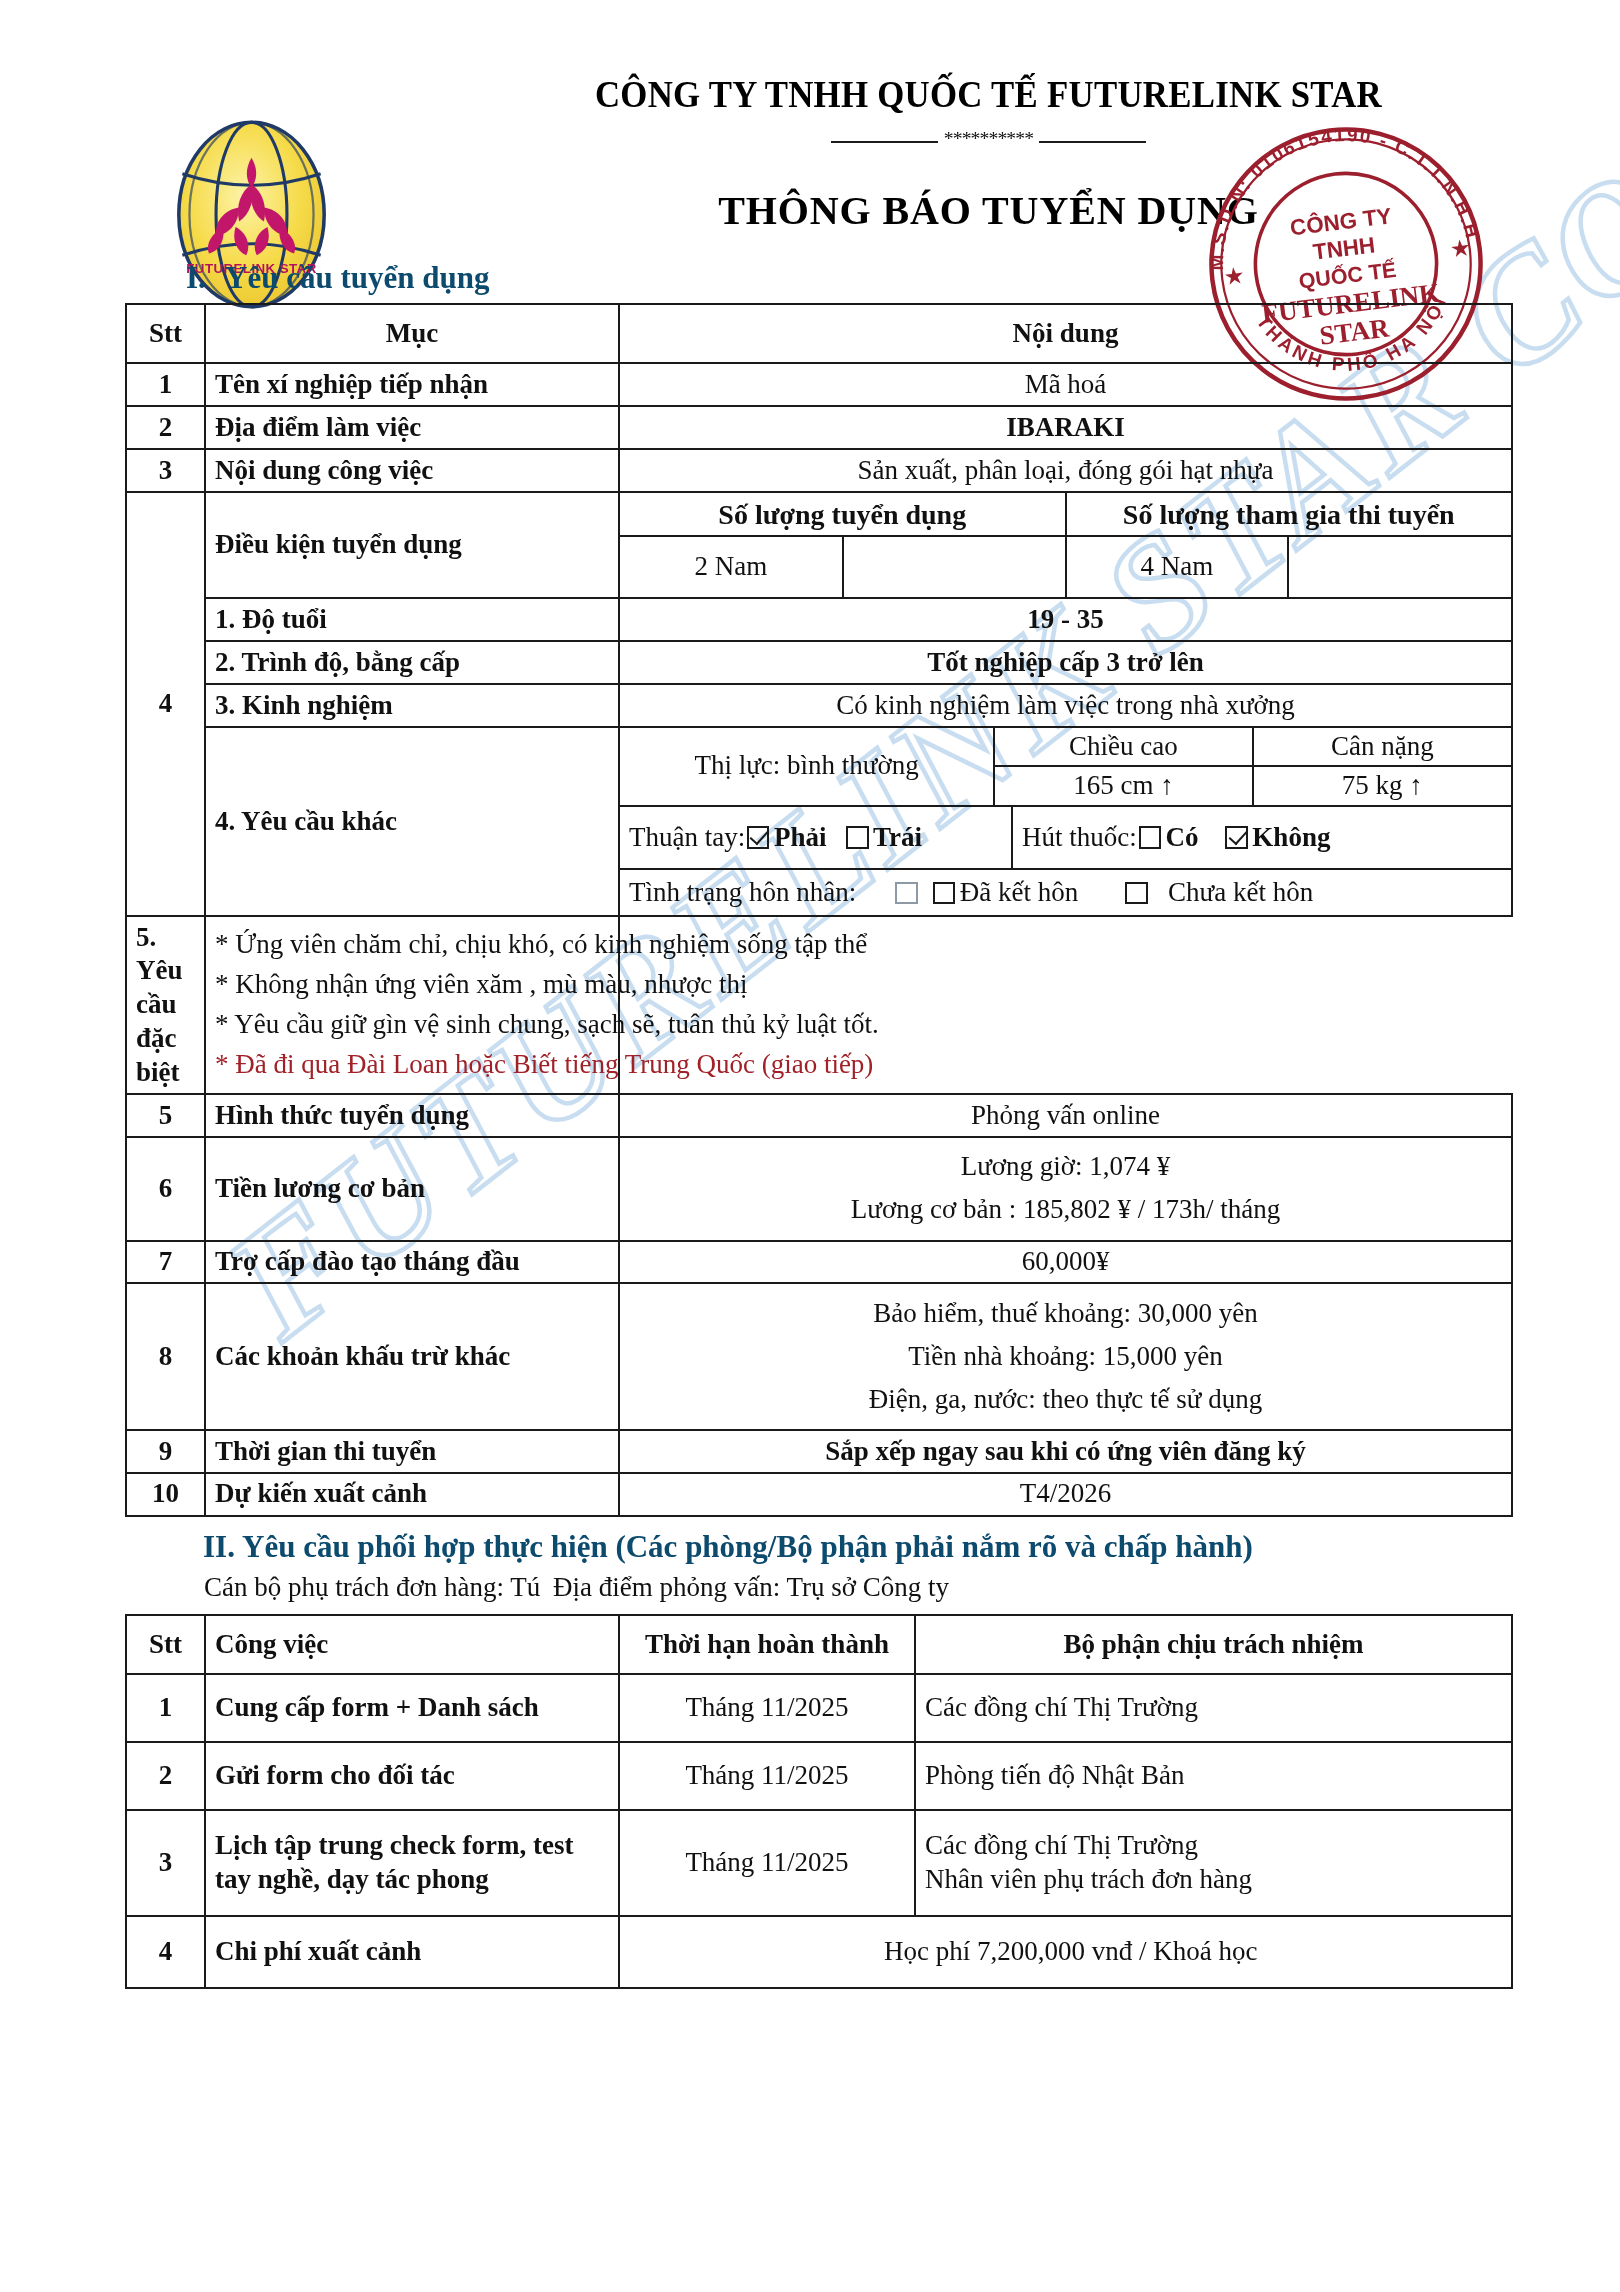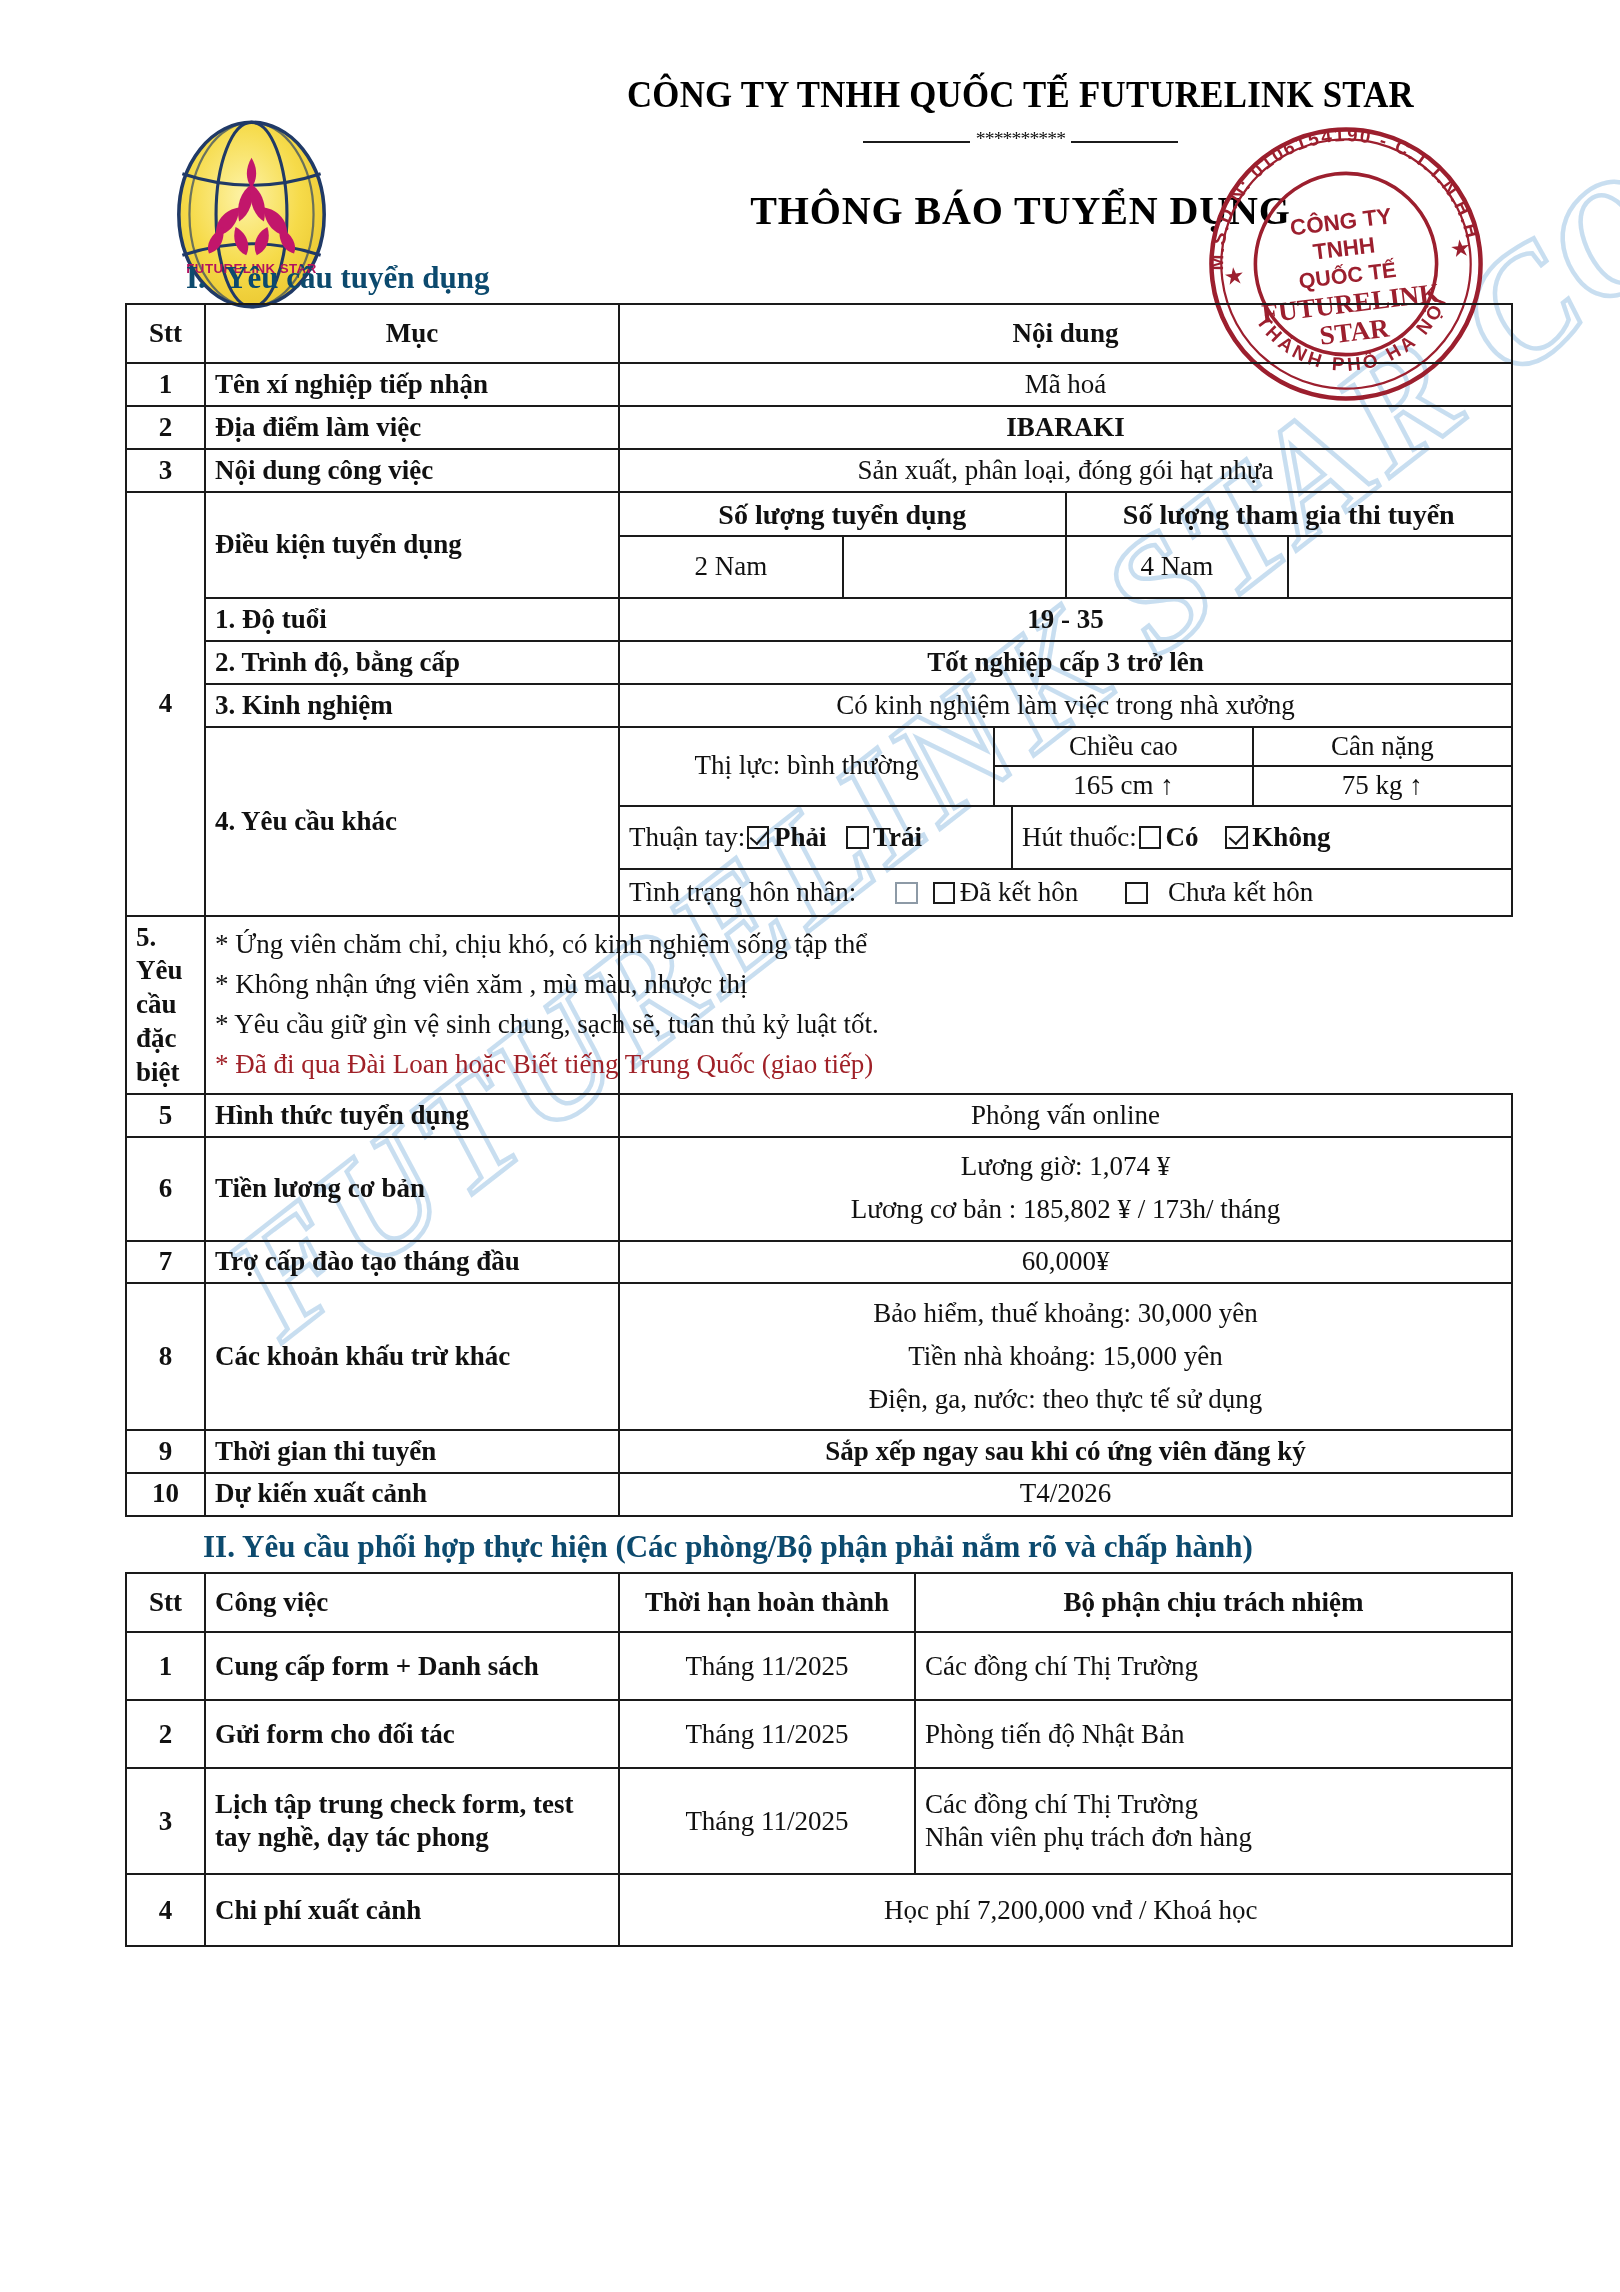--- a/index.html
+++ b/index.html
@@ -64,21 +64,21 @@
     position: absolute;
     left: 154px;
     top: 115px;
     width: 195px;
     height: 199px;
   }
   .logo svg { display:block; width:100%; height:100%; }
 
   .header-titles {
     position: absolute;
-    left: 492px;
+    left: 460px;
     top: 73px;
     width: 1057px;
     text-align: center;
   }
   .company-name {
     font-family: "Liberation Serif", serif;
     font-size: 37px;
     font-weight: 700;
     letter-spacing: 0.3px;
     white-space: nowrap;
@@ -473,20 +473,24 @@
       <td class="c-noi">T4/2026</td>
     </tr>
   </tbody>
       </table>
   </div>
 
   <div class="section-heading" style="margin-top:12.5px;margin-left:17px;">
     <span class="numeral">II.</span><span>Yêu cầu phối hợp thực hiện (Các phòng/Bộ phận phải nắm rõ và chấp hành)</span>
   </div>
 
+  <div class="sub-line">
+    <span class="cell-a">Cán bộ phụ trách đơn hàng: Tú</span>
+    <span class="cell-b">Địa điểm phỏng vấn: Trụ sở Công ty</span>
+  </div>
 
   <div class="tbl-wrap">
   <table class="doc">
     <tbody>
           <tr>
       <th class="t2-stt th-cell">Stt</th>
       <th class="t2-work th-cell">Công việc</th>
       <th class="t2-dead th-cell">Thời hạn hoàn thành</th>
       <th class="t2-dept th-cell" style="text-align:center;">Bộ phận chịu trách nhiệm</th>
     </tr>

